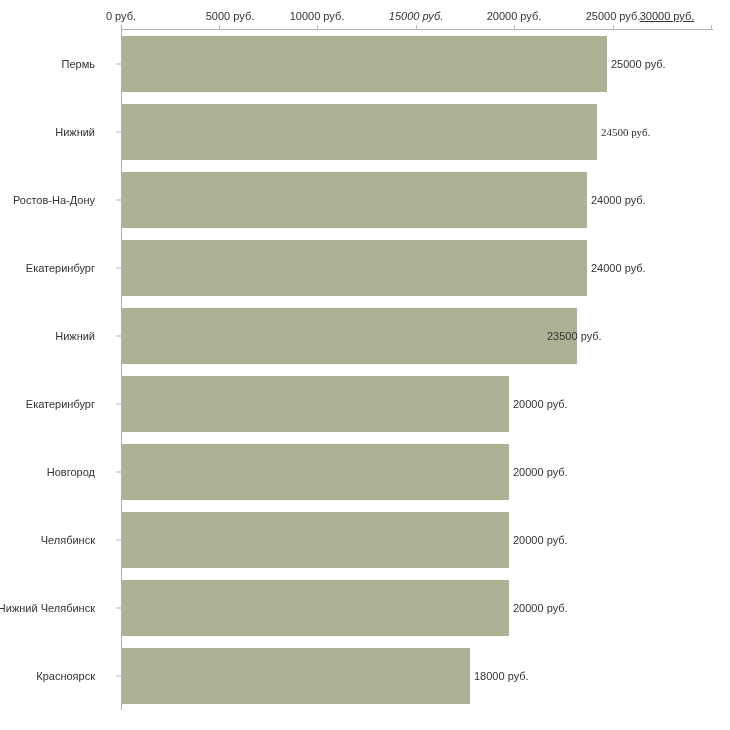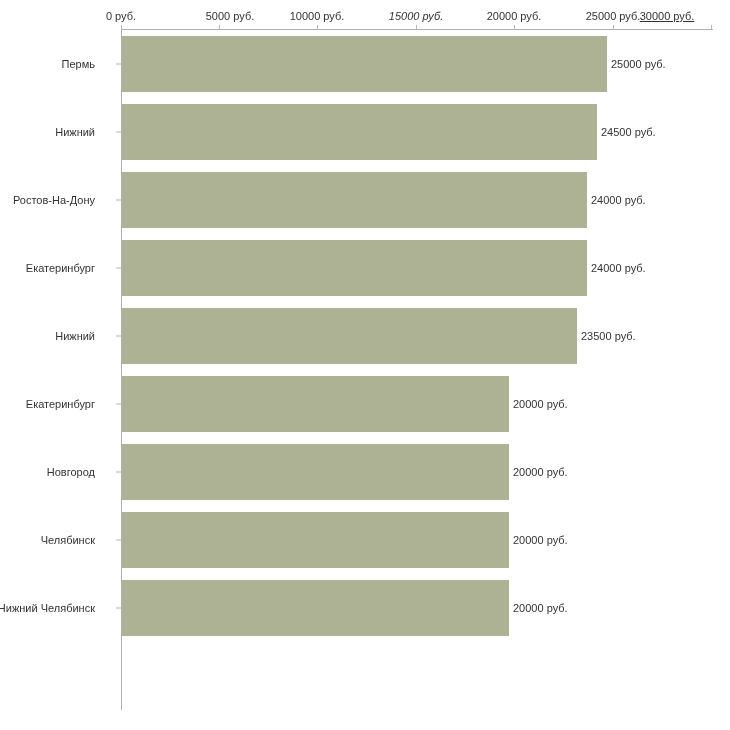--- a/index.html
+++ b/index.html
@@ -136,42 +136,42 @@
       <span class="cat-label">Пермь</span>
       <span class="cat-tick"></span>
       <div class="bar" style="width:485px;"></div>
       <span class="bar-value" style="left:611px;">25000 руб.</span>
     </div>
 
     <div class="row">
       <span class="cat-label">Нижний</span>
       <span class="cat-tick"></span>
       <div class="bar" style="width:475px;"></div>
-      <span class="bar-value" style="left:601px;">24500 руб.</span>
+      <span class="bar-value" style="left:601px;font-family:Liberation Serif, serif;">24500 руб.</span>
     </div>
 
     <div class="row">
       <span class="cat-label">Ростов-На-Дону</span>
       <span class="cat-tick"></span>
       <div class="bar" style="width:465px;"></div>
       <span class="bar-value" style="left:591px;">24000 руб.</span>
     </div>
 
     <div class="row">
       <span class="cat-label">Екатеринбург</span>
       <span class="cat-tick"></span>
       <div class="bar" style="width:465px;"></div>
       <span class="bar-value" style="left:591px;">24000 руб.</span>
     </div>
 
     <div class="row">
       <span class="cat-label">Нижний</span>
       <span class="cat-tick"></span>
       <div class="bar" style="width:455px;"></div>
-      <span class="bar-value" style="left:581px;">23500 руб.</span>
+      <span class="bar-value" style="left:547px;">23500 руб.</span>
     </div>
 
     <div class="row">
       <span class="cat-label">Екатеринбург</span>
       <span class="cat-tick"></span>
       <div class="bar" style="width:387px;"></div>
       <span class="bar-value" style="left:513px;">20000 руб.</span>
     </div>
 
     <div class="row">
@@ -188,15 +188,21 @@
       <span class="bar-value" style="left:513px;">20000 руб.</span>
     </div>
 
     <div class="row">
       <span class="cat-label">Нижний Челябинск</span>
       <span class="cat-tick"></span>
       <div class="bar" style="width:387px;"></div>
       <span class="bar-value" style="left:513px;">20000 руб.</span>
     </div>
 
+    <div class="row">
+      <span class="cat-label">Красноярск</span>
+      <span class="cat-tick"></span>
+      <div class="bar" style="width:348px;"></div>
+      <span class="bar-value" style="left:474px;">18000 руб.</span>
+    </div>
 
   </div>
 </div>
 
 </body></html>

